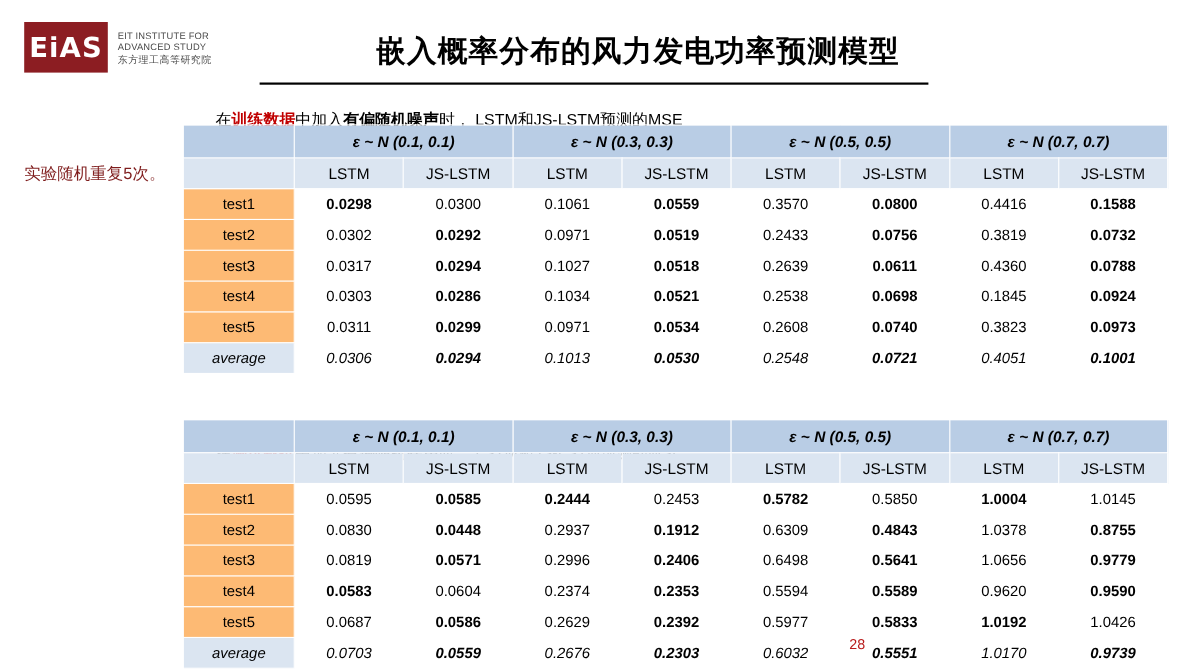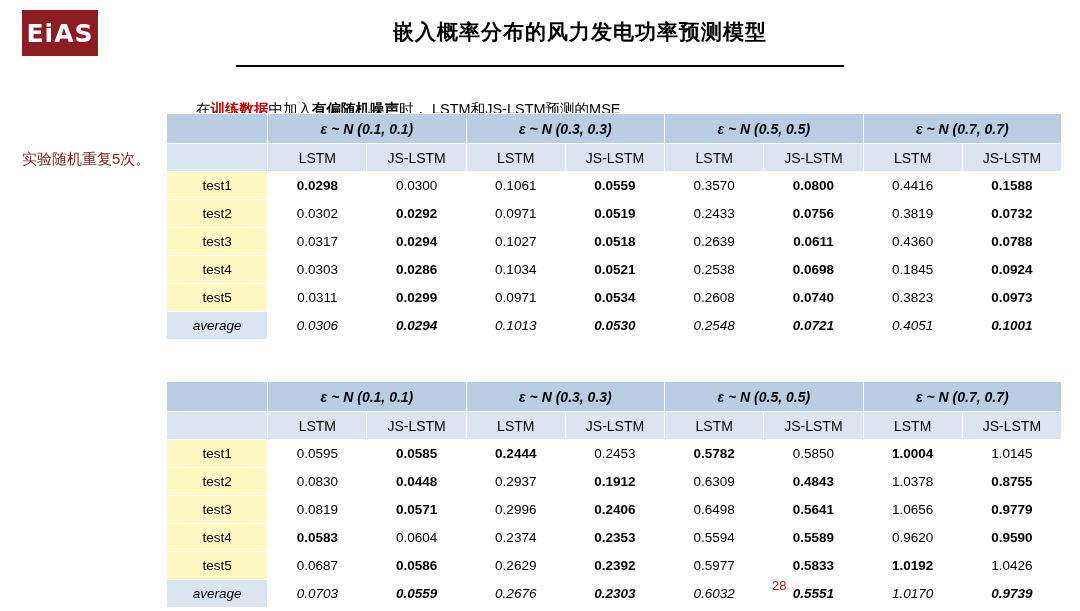--- a/index.html
+++ b/index.html
@@ -12,21 +12,21 @@
     background: #ffffff;
     font-family: "Liberation Sans", sans-serif;
     color: #000000;
     position: relative;
     overflow: hidden;
   }
 
   
   .header {
     position: absolute;
-    top: 2px; left: 0;
+    top: 12px; left: 0;
     width: 1080px;
     height: 68px;
   }
   .logo-block {
     position: absolute;
     left: 22px;
     top: 8px;
     display: flex;
     align-items: center;
   }
@@ -58,21 +58,21 @@
     color: #4a4a4a;
     margin-top: 2px;
     letter-spacing: .5px;
     white-space: nowrap;
   }
   .slide-title {
     position: absolute;
     left: 0; right: 0;
     top: 16px;
     text-align: center;
-    font-size: 21px;
+    font-size: 27px;
     font-weight: bold;
     letter-spacing: 1px;
     color: #000;
     padding-left: 80px;
   }
   .title-rule {
     position: absolute;
     left: 236px;
     top: 63px;
     width: 608px;
@@ -128,21 +128,21 @@
     font-style: italic;
     font-size: 14px;
     height: 29px;
   }
   .tbl tr.hdr-model td {
     background: #dbe5f1;
     font-size: 14px;
     height: 27px;
   }
   .tbl td.rowlabel {
-    background: #fef9c3;
+    background: #fdba74;
     font-size: 13.5px;
   }
   .tbl tr.avg td {
     font-style: italic;
     background: #dbe5f1;
   }
   .tbl tr.avg td.val { background: #ffffff; }
   .tbl td.val { background: #ffffff; }
   .tbl td.b { font-weight: bold; text-align: center; }
   .tbl tr.avg td.b { font-weight: bold; font-style: italic; }
@@ -155,20 +155,25 @@
     font-size: 13px;
     color: #b91c1c;
   }
 </style>
 </head>
 <body>
 
 <div class="header">
   <div class="logo-block">
     <div class="logo-mark">EiAS</div>
+    <div class="logo-text">
+      <div class="en">EIT INSTITUTE FOR</div>
+      <div class="en">ADVANCED STUDY</div>
+      <div class="cn">东方理工高等研究院</div>
+    </div>
   </div>
   <div class="slide-title">嵌入概率分布的风力发电功率预测模型</div>
   <div class="title-rule"></div>
 </div>
 
 <div class="notes">
   <p>实验随机重复5次。</p>
 </div>
 
 <div class="caption" id="caption-train">

